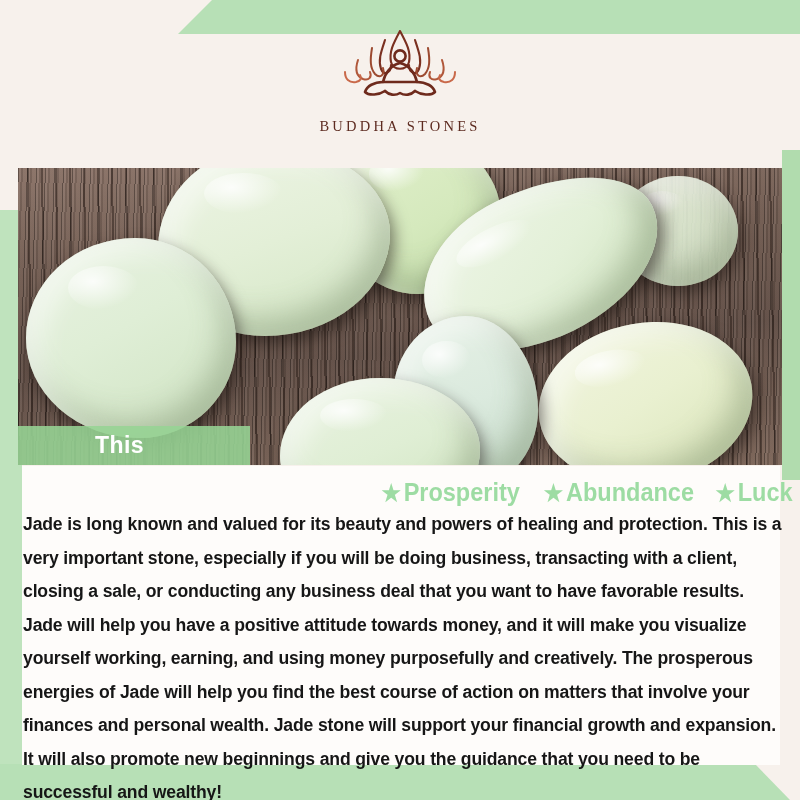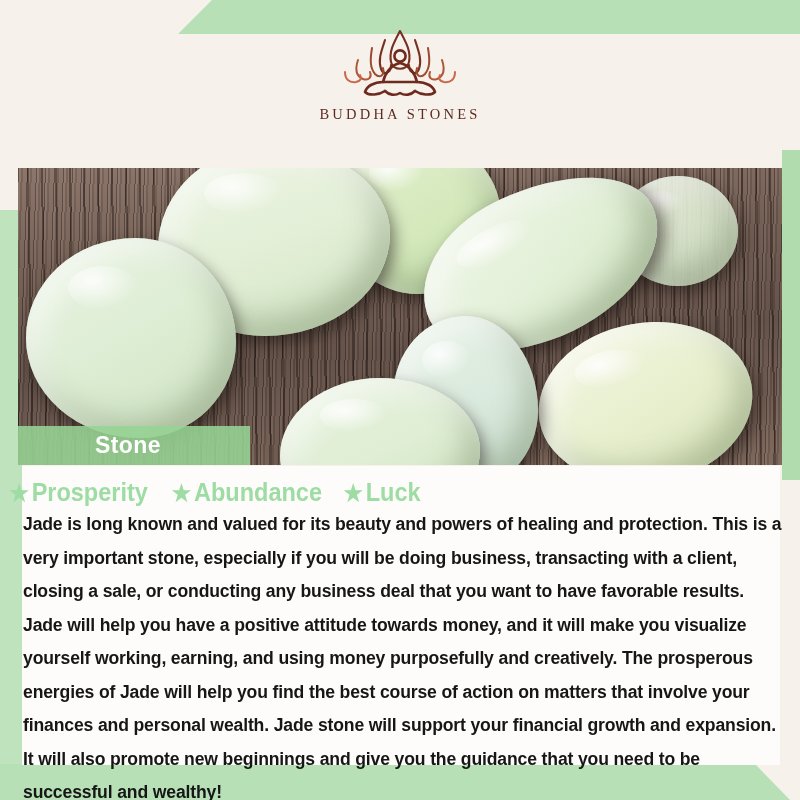--- a/index.html
+++ b/index.html
@@ -63,21 +63,21 @@
     left: 0;
     width: 800px;
     text-align: center;
     z-index: 5;
   }
   .logo-mark {
     display: block;
     margin: 0 auto;
   }
   .logo-wordmark {
-    margin-top: 4px;
+    margin-top: 16px;
     font-family: "Liberation Serif", serif;
     font-size: 14.5px;
     letter-spacing: 3.2px;
     color: #5d2b20;
     font-weight: 400;
   }
 
   
   .title-banner {
     position: absolute;
@@ -201,21 +201,21 @@
     height: 299px;
     background: #fefcfa;
     z-index: 3;
   }
 
   .benefits {
     position: absolute;
     top: 478px;
     left: 0;
     width: 800px;
-    text-align: left;
+    text-align: right;
     z-index: 4;
     white-space: nowrap;
   }
   .benefit {
     display: inline-block;
     font-family: "Liberation Sans Narrow", "Liberation Sans", sans-serif;
     font-size: 25px;
     font-weight: bold;
     color: #9ddca3;
     transform: scaleX(0.94);
@@ -290,21 +290,21 @@
     <div class="stone s3"></div>
     <div class="stone s2"></div>
     <div class="stone s5"></div>
     <div class="stone s1"></div>
     <div class="stone s7"></div>
     <div class="stone s6"></div>
     <div class="stone s4"></div>
   </div>
 
   <div class="jade-band">
-    <span class="jade-text">Stone</span>
+    <span class="jade-text">This</span>
   </div>
 
   <div class="content-card"></div>
 
   <div class="benefits">
     <span class="benefit">
       <span class="star">★</span><span>Prosperity</span>
     </span>
     <span class="benefit">
       <span class="star">★</span><span>Abundance</span>

